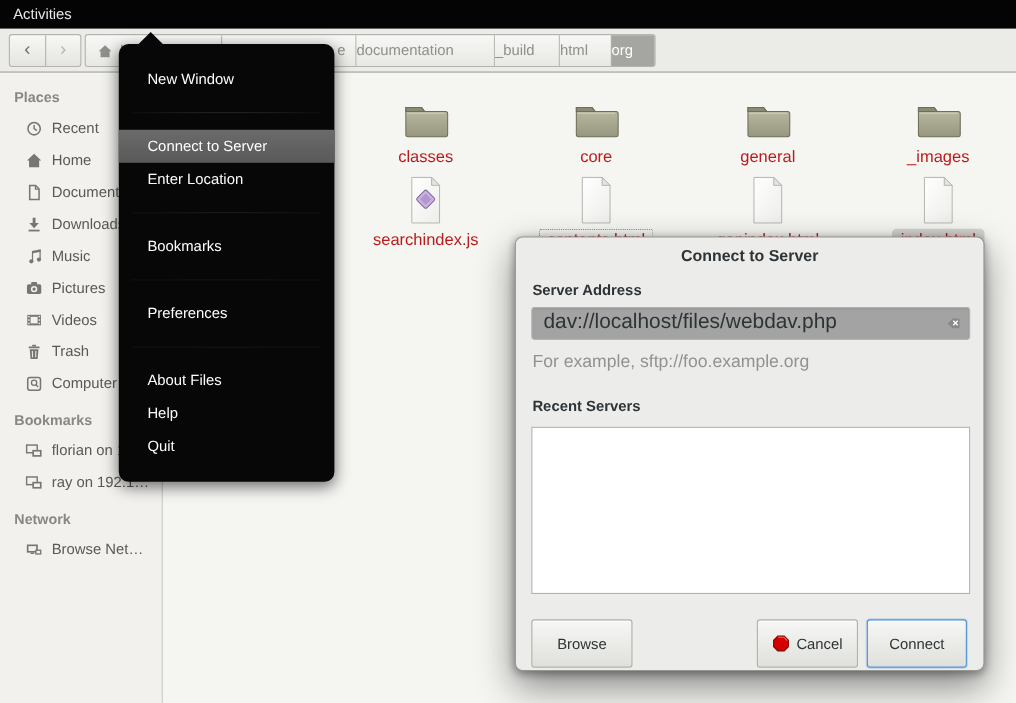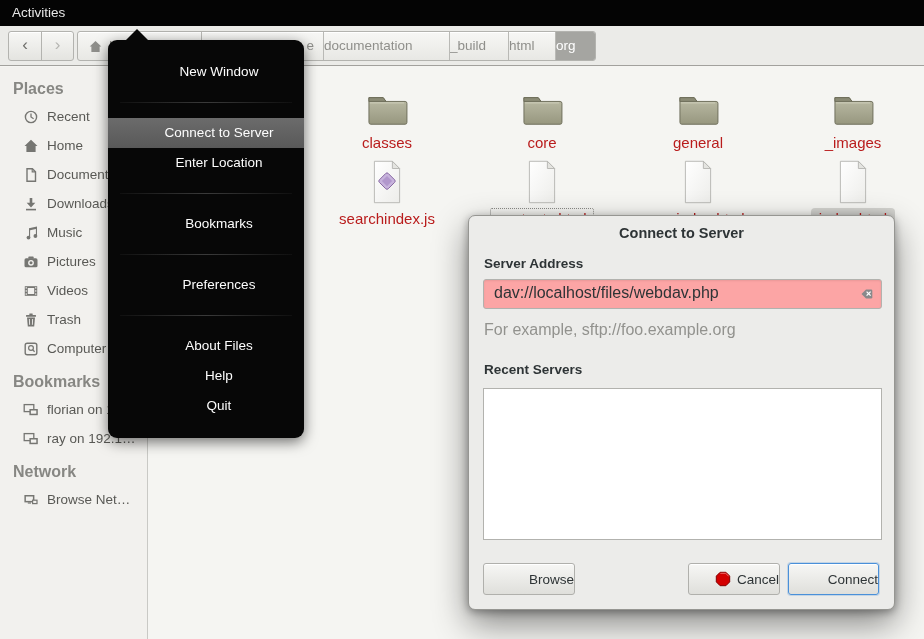--- a/index.html
+++ b/index.html
@@ -40,70 +40,70 @@
   .crumb.first { display:flex; align-items:center; gap:6px; padding-left:10px;
     text-align:left; }
   .crumb.fragment { text-align:right; padding-right:9px; }
   .crumb.current { background:#a5a5a1; color:#ffffff; border-radius:0 2px 2px 0; }
 
   
   .window-body { position:absolute; left:0; top:67px; width:924px; height:572px; }
   .sidebar { position:absolute; left:0; top:0; width:148px; height:572px;
     background:#f2f1ee; border-right:1px solid #c9c9c5; padding-top:9px; overflow:hidden; }
   .side-heading { padding-left:13px; height:26px; line-height:26px; font-weight:bold;
-    color:#878783; font-size:16px; margin-top:6px; white-space:nowrap; }
+    color:#878783; font-size:13px; margin-top:6px; white-space:nowrap; }
   .side-heading.firsth { margin-top:0; }
   .side-item { height:29px; display:flex; align-items:center; gap:8px; padding-left:23px;
     color:#595955; font-size:13.5px; white-space:nowrap; }
   .side-item svg { flex:0 0 auto; }
 
   .content { position:absolute; left:149px; top:0; width:775px; height:572px;
     background:#f5f5f2; }
   .tile { position:absolute; width:130px; text-align:center; }
   .tile .iconbox { height:50px; display:flex; align-items:flex-end; justify-content:center; }
   .tile .tlabel { margin-top:5px; font-size:15px; color:#b91c1c; }
   .tlabel span { padding:1px 6px; }
   .tlabel .selected { background:#d3d3cf; border-radius:4px; padding:2px 8px; }
   .tlabel .focused { border:1px dotted #8c8c88; border-radius:2px; }
 
   
   .appmenu { position:absolute; left:108px; top:40px; width:196px; z-index:70;
     background:#070707; border-radius:9px; padding:17px 0;
-    box-shadow:0 4px 14px rgba(0,0,0,.55); color:#fff;text-align:center; }
+    box-shadow:0 4px 14px rgba(0,0,0,.55); color:#fff; }
   .appmenu::before { content:""; position:absolute; left:18px; top:-11px;
     border:11px solid transparent; border-bottom-color:#070707; border-top:none; }
   .menu-item { height:30px; line-height:30px; padding-left:26px; font-size:13.5px;
     color:#fdfdfd; white-space:nowrap; }
   .menu-item.highlighted { background:linear-gradient(#6b6b6b,#595959); }
   .menu-sep { height:1px; margin:15px 12px;
     background:radial-gradient(closest-side, #3a3a3a, #101010); }
 
   
   .dialog { position:absolute; left:468px; top:215px; width:427px; height:395px; z-index:50;
     background:#ececea; border:1px solid #96969;
     border:1px solid #969692; border-radius:7px;
     box-shadow:0 14px 34px rgba(0,0,0,.45), 0 2px 8px rgba(0,0,0,.35); }
   .dlg-title { text-align:center; margin-top:9px; font-weight:bold; font-size:14.5px;
     color:#2e3436; }
   .dlg-label { position:absolute; left:15px; font-weight:bold; font-size:13.5px;
     color:#2e3436; }
   .addr-label { top:40px; }
   .recent-label { top:146px; }
   .addr-entry { position:absolute; left:14px; top:63px; width:399px; height:30px;
-    border:1px solid #b2b2ae; border-radius:3px; background:#fca5a5; font-size:16px;
+    border:1px solid #b2b2ae; border-radius:3px; background:#a3a3a3; font-size:19px;
     color:#2e3436; padding:0 32px 2px 10px; font-family:"Liberation Sans", sans-serif;
     box-shadow: inset 0 1px 2px rgba(0,0,0,.08); }
   .entry-clear { position:absolute; left:386px; top:71px; width:18px; height:14px; }
   .dlg-hint { position:absolute; left:15px; top:105px; font-size:16px; color:#92928e; }
   .recent-list { position:absolute; left:14px; top:172px; width:399px; height:152px;
     background:#fff; border:1px solid #b2b2ae; }
-  .dlg-btn { position:absolute; top:347px; height:32px; border:1px solid #b0b0ac;
+  .dlg-btn { position:absolute; top:347px; height:44px; border:1px solid #b0b0ac;
     border-radius:3px; background:linear-gradient(#f7f7f5,#dfdfdb);
     box-shadow: inset 0 1px 0 #fff; font-size:13.5px; color:#2e3436;
-    display:flex; align-items:center; justify-content:flex-end; gap:6px;
+    display:flex; align-items:center; justify-content:center; gap:6px;
     font-family:"Liberation Sans", sans-serif; }
   .browse-btn { left:14px; width:92px; }
   .cancel-btn { right:114px; width:92px; }
   .connect-btn { right:15px; width:91px; border-color:#4a90d9;
     box-shadow: inset 0 1px 0 #fff, 0 0 0 1px rgba(74,144,217,.25); }
 
   svg { display:block; }
 </style>
 </head>
 <body>

